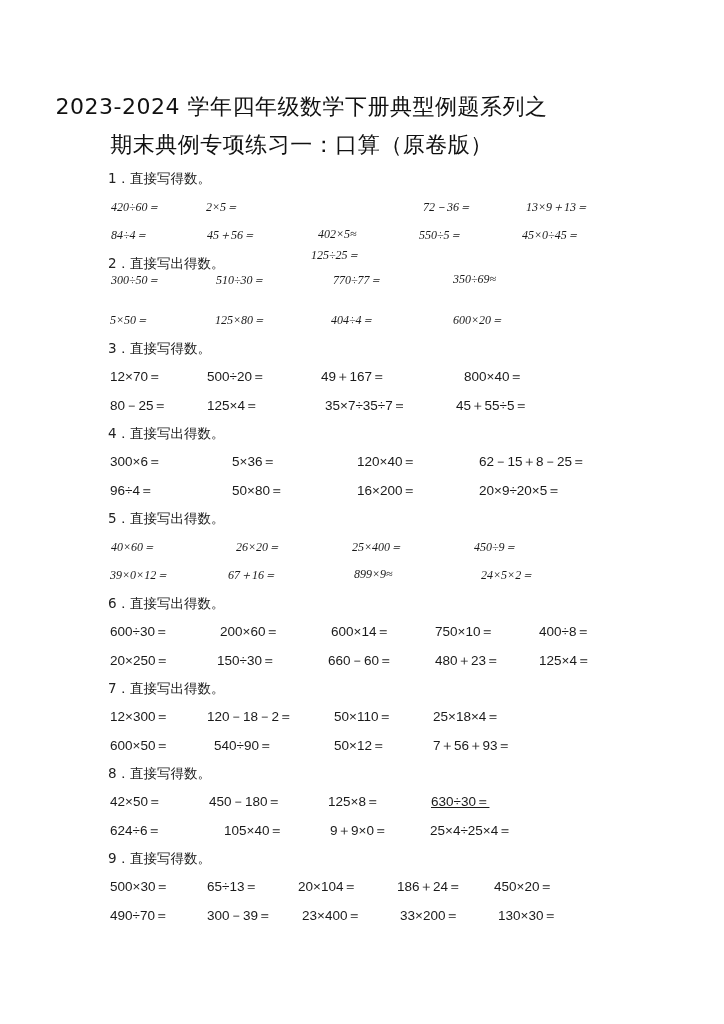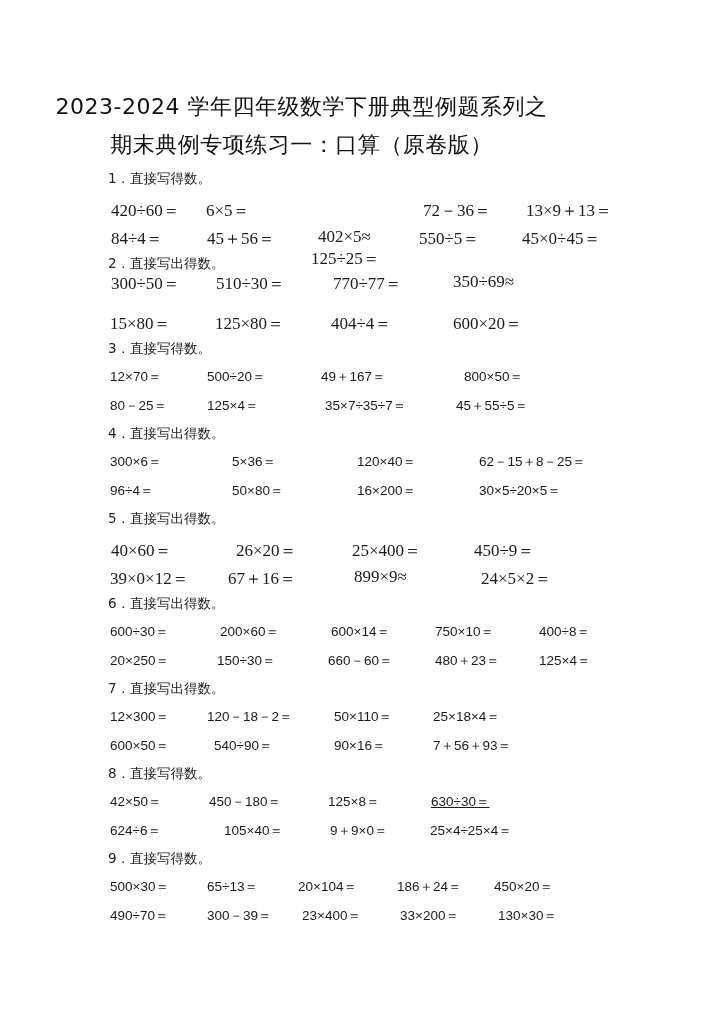--- a/index.html
+++ b/index.html
@@ -16,89 +16,90 @@
   .q-label {
     position: absolute; left: 108px;
     font-size: 13.5px; color: #222; white-space: nowrap;
   }
   .row { position: absolute; left: 0; width: 724px; height: 20px; }
   .prob {
     position: absolute; white-space: nowrap; color: #1a1a1a;
   }
   .serif .prob {
     font-family: "Liberation Serif", "DejaVu Serif", serif;
-    font-size: 17px;
+    font-size: 12px;
+    font-style: italic;
   }
   .sans .prob {
     font-family: "Liberation Sans", "DejaVu Sans", sans-serif;
     font-size: 13.5px;
   }
 </style>
 </head>
 <body>
 
 <div class="title" style="top:92px;">2023-2024 学年四年级数学下册典型例题系列之</div>
 <div class="title" style="top:130px;">期末典例专项练习一：口算（原卷版）</div>
 
 <div class="q-label" style="top:170px;">1．直接写得数。</div>
 <div class="row serif" style="top:199px;">
   <span class="prob" style="left:111px;">420÷60＝</span>
-  <span class="prob" style="left:206px;">6×5＝</span>
+  <span class="prob" style="left:206px;">2×5＝</span>
   <span class="prob" style="left:311px;margin-top:48px;">125÷25＝</span>
   <span class="prob" style="left:423px;">72－36＝</span>
   <span class="prob" style="left:526px;">13×9＋13＝</span>
 </div>
 <div class="row serif" style="top:227px;">
   <span class="prob" style="left:111px;">84÷4＝</span>
   <span class="prob" style="left:207px;">45＋56＝</span>
   <span class="prob" style="left:318px;">402×5≈</span>
   <span class="prob" style="left:419px;">550÷5＝</span>
   <span class="prob" style="left:522px;">45×0÷45＝</span>
 </div>
 
 <div class="q-label" style="top:255px;">2．直接写出得数。</div>
 <div class="row serif" style="top:272px;">
   <span class="prob" style="left:111px;">300÷50＝</span>
   <span class="prob" style="left:216px;">510÷30＝</span>
   <span class="prob" style="left:333px;">770÷77＝</span>
   <span class="prob" style="left:453px;">350÷69≈</span>
 </div>
 <div class="row serif" style="top:312px;">
-  <span class="prob" style="left:110px;">15×80＝</span>
+  <span class="prob" style="left:110px;">5×50＝</span>
   <span class="prob" style="left:215px;">125×80＝</span>
   <span class="prob" style="left:331px;">404÷4＝</span>
   <span class="prob" style="left:453px;">600×20＝</span>
 </div>
 
 <div class="q-label" style="top:340px;">3．直接写得数。</div>
 <div class="row sans" style="top:368px;">
   <span class="prob" style="left:110px;">12×70＝</span>
   <span class="prob" style="left:207px;">500÷20＝</span>
   <span class="prob" style="left:321px;">49＋167＝</span>
-  <span class="prob" style="left:464px;">800×50＝</span>
+  <span class="prob" style="left:464px;">800×40＝</span>
 </div>
 <div class="row sans" style="top:397px;">
   <span class="prob" style="left:110px;">80－25＝</span>
   <span class="prob" style="left:207px;">125×4＝</span>
   <span class="prob" style="left:325px;">35×7÷35÷7＝</span>
   <span class="prob" style="left:456px;">45＋55÷5＝</span>
 </div>
 
 <div class="q-label" style="top:425px;">4．直接写出得数。</div>
 <div class="row sans" style="top:453px;">
   <span class="prob" style="left:110px;">300×6＝</span>
   <span class="prob" style="left:232px;">5×36＝</span>
   <span class="prob" style="left:357px;">120×40＝</span>
   <span class="prob" style="left:479px;">62－15＋8－25＝</span>
 </div>
 <div class="row sans" style="top:482px;">
   <span class="prob" style="left:110px;">96÷4＝</span>
   <span class="prob" style="left:232px;">50×80＝</span>
   <span class="prob" style="left:357px;">16×200＝</span>
-  <span class="prob" style="left:479px;">30×5÷20×5＝</span>
+  <span class="prob" style="left:479px;">20×9÷20×5＝</span>
 </div>
 
 <div class="q-label" style="top:510px;">5．直接写出得数。</div>
 <div class="row serif" style="top:539px;">
   <span class="prob" style="left:111px;">40×60＝</span>
   <span class="prob" style="left:236px;">26×20＝</span>
   <span class="prob" style="left:352px;">25×400＝</span>
   <span class="prob" style="left:474px;">450÷9＝</span>
 </div>
 <div class="row serif" style="top:567px;">
@@ -127,21 +128,21 @@
 <div class="q-label" style="top:680px;">7．直接写出得数。</div>
 <div class="row sans" style="top:708px;">
   <span class="prob" style="left:110px;">12×300＝</span>
   <span class="prob" style="left:207px;">120－18－2＝</span>
   <span class="prob" style="left:334px;">50×110＝</span>
   <span class="prob" style="left:433px;">25×18×4＝</span>
 </div>
 <div class="row sans" style="top:737px;">
   <span class="prob" style="left:110px;">600×50＝</span>
   <span class="prob" style="left:214px;">540÷90＝</span>
-  <span class="prob" style="left:334px;">90×16＝</span>
+  <span class="prob" style="left:334px;">50×12＝</span>
   <span class="prob" style="left:433px;">7＋56＋93＝</span>
 </div>
 
 <div class="q-label" style="top:765px;">8．直接写得数。</div>
 <div class="row sans" style="top:793px;">
   <span class="prob" style="left:110px;">42×50＝</span>
   <span class="prob" style="left:209px;">450－180＝</span>
   <span class="prob" style="left:328px;">125×8＝</span>
   <span class="prob" style="left:431px;text-decoration:underline;">630÷30＝</span>
 </div>

